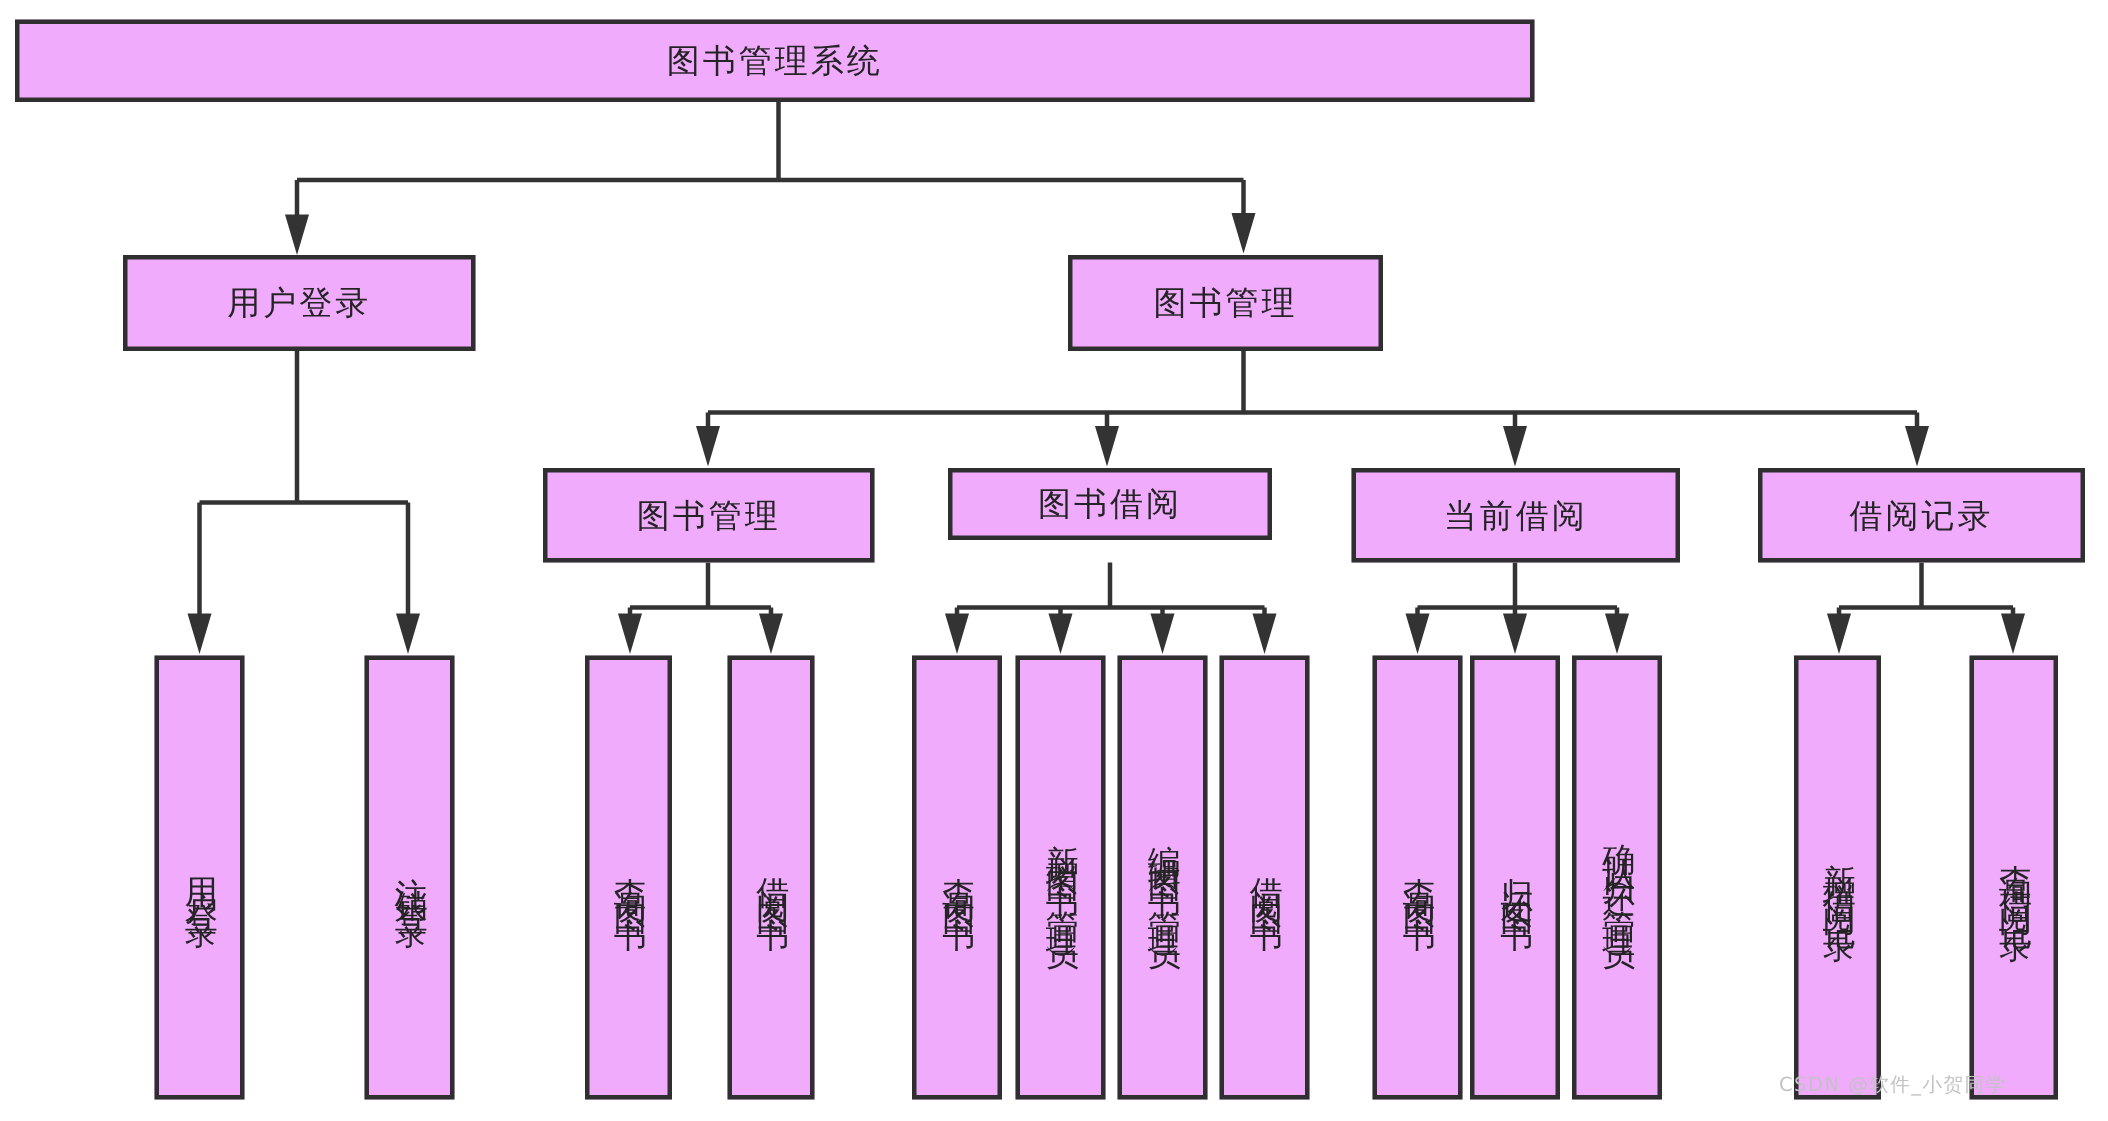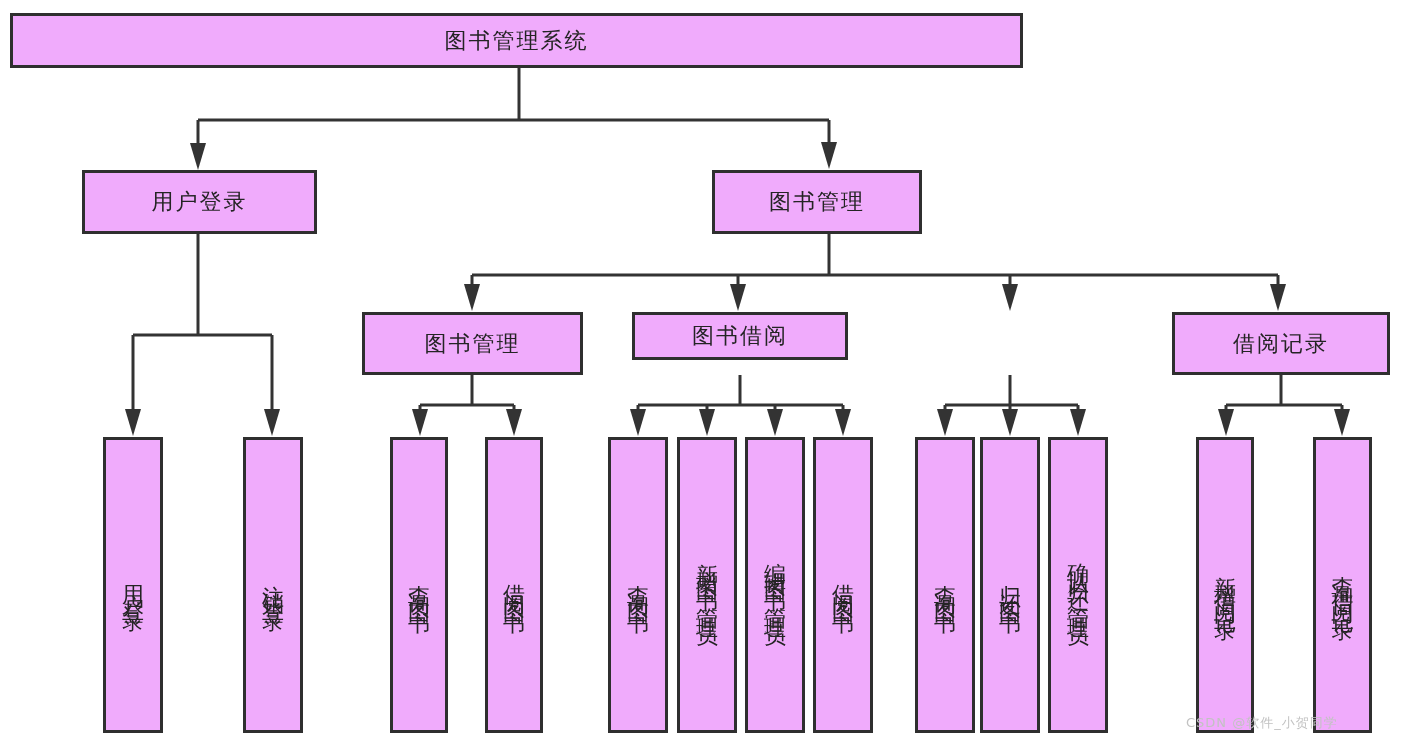--- a/index.html
+++ b/index.html
@@ -105,20 +105,23 @@
   <div class="node" style="left:712px;top:170px;width:210px;height:64px;">
     <span class="h-label">图书管理</span>
   </div>
 
   <div class="node" style="left:362px;top:312px;width:221px;height:63px;">
     <span class="h-label">图书管理</span>
   </div>
   <div class="node" style="left:632px;top:312px;width:216px;height:48px;">
     <span class="h-label">图书借阅</span>
   </div>
+  <div class="node" style="left:901px;top:312px;width:219px;height:63px;">
+    <span class="h-label">当前借阅</span>
+  </div>
   <div class="node" style="left:1172px;top:312px;width:218px;height:63px;">
     <span class="h-label">借阅记录</span>
   </div>
 
   <div class="node" style="left:103px;top:437px;width:60px;height:296px;">
     <span class="v-label">用户登录</span>
   </div>
   <div class="node" style="left:243px;top:437px;width:60px;height:296px;">
     <span class="v-label">注销登录</span>
   </div>

